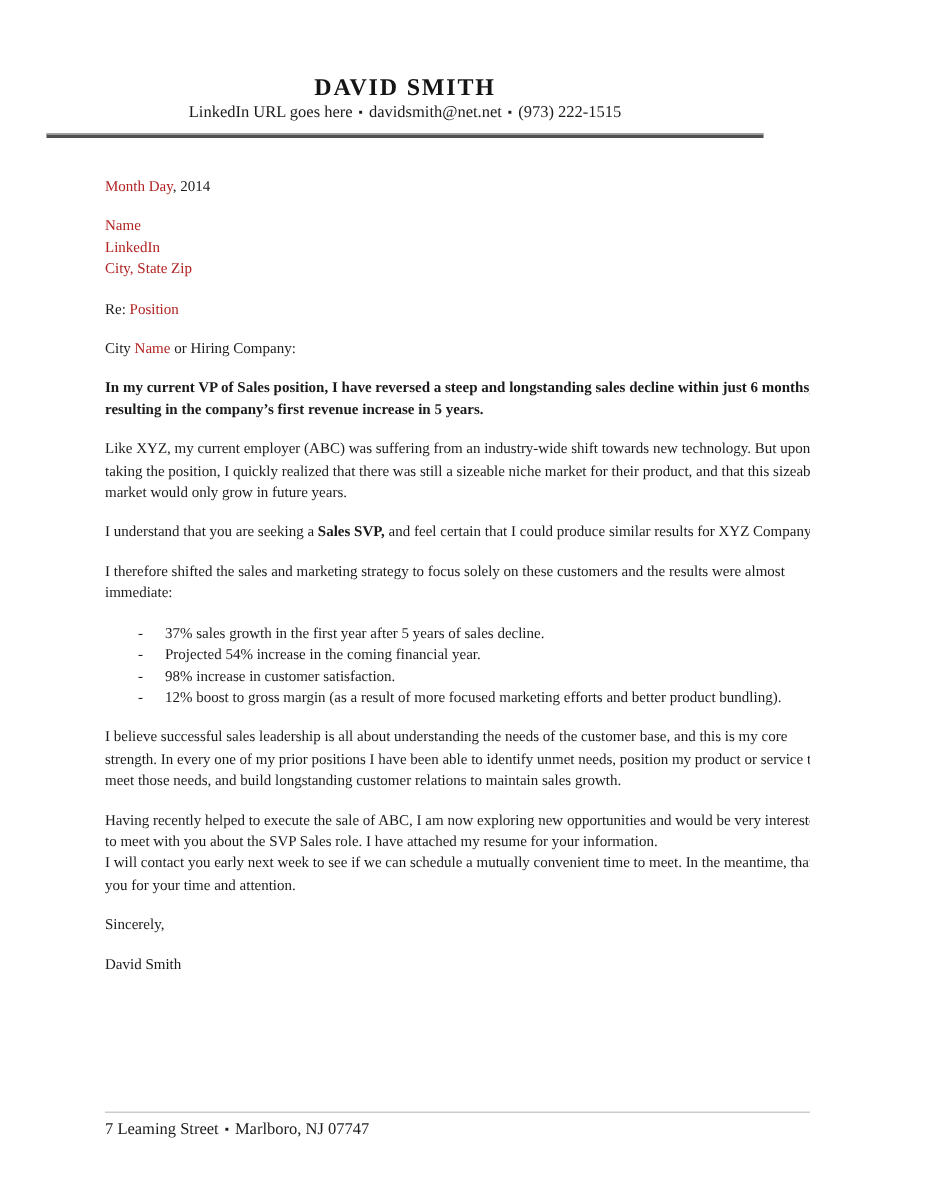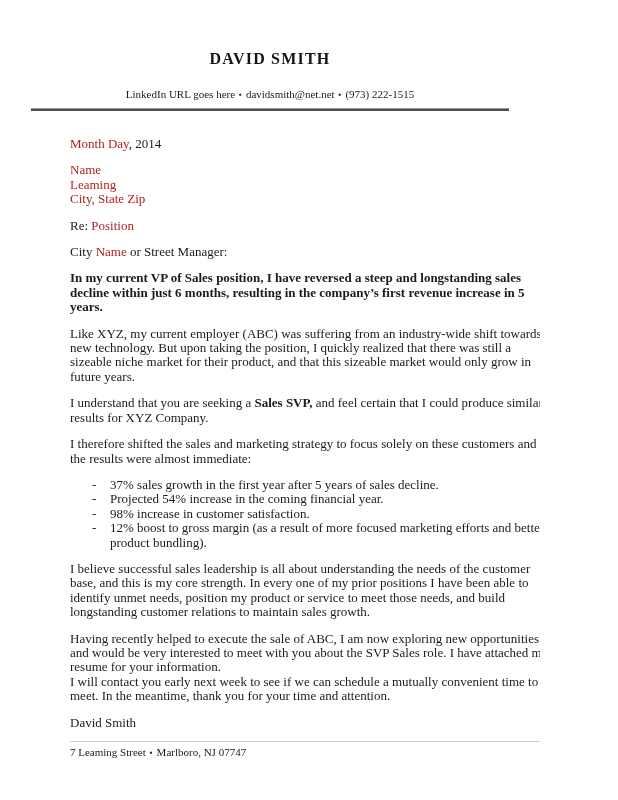--- a/index.html
+++ b/index.html
@@ -16,31 +16,31 @@
     color:var(--ink);
   }
   .page{position:relative;width:540px;height:800px;background:#ffffff;overflow:hidden;font-family:Liberation Serif, serif;}
 
   
   .letter-header{padding-top:50px;text-align:center;}
   .header-name{
     margin:0;font-size:16px;font-weight:bold;letter-spacing:1.2px;
     color:#151515;line-height:18px;
   }
-  .header-contact{font-size:11px;margin-top:20px;line-height:13px;}
+  .header-contact{font-size:11px;margin-top:0;line-height:13px;}
   .sep{font-size:8px;vertical-align:1px;margin:0 4px;}
   .header-rule{
     width:478px;margin:7px auto 0;height:3px;background:var(--rule-dark);
     border-top:1px solid #9a9a9a;
   }
 
   
   .letter-body{
     width:481px;margin:26px 0 0 70px;
-    font-size:13px;line-height:14.4px;text-align:left;
+    font-size:10px;line-height:14.4px;text-align:left;
   }
   .letter-body p{margin:0 0 12px 0;}
   .red{color:var(--accent);}
   .recipient-block{margin:0 0 12px 0;}
   .bold-para{font-weight:bold;}
   .bullet-list{list-style:none;margin:0 0 12px 0;padding:0;}
   .bullet-list li{position:relative;padding-left:40px;}
   .bullet-list .marker{position:absolute;left:22px;top:0;}
   .closing-para{white-space:pre-line;}
   .signature{margin-top:27px;}
@@ -64,27 +64,27 @@
     </div>
     <div class="header-rule"></div>
   </header>
 
   <main class="letter-body">
 
     <p><span class="red">Month Day</span><span>, 2014</span></p>
 
     <div class="recipient-block">
       <div class="red">Name</div>
-      <div class="red">Leaming</div>
+      <div class="red">LinkedIn</div>
       <div class="red">City, State Zip</div>
     </div>
 
     <p><span>Re: </span><span class="red">Position</span></p>
 
-    <p><span>City </span><span class="red">Name</span><span> or Street Manager:</span></p>
+    <p><span>City </span><span class="red">Name</span><span> or Hiring Company:</span></p>
 
     <p class="bold-para">In my current VP of Sales position, I have reversed a steep and longstanding sales decline within just 6 months, resulting in the company’s first revenue increase in 5 years.</p>
 
     <p>Like XYZ, my current employer (ABC)  was suffering from an industry-wide shift towards new technology. But upon taking the position, I quickly realized that there was still a sizeable niche market for their product, and that this sizeable market would only grow in future years.</p>
 
     <p><span>I understand that you are seeking a </span><span class="bold-para">Sales SVP,</span><span> and feel certain that I could produce similar results for XYZ Company.</span></p>
 
     <p>I therefore shifted the sales and marketing strategy  to focus solely on these customers and the results were almost immediate:</p>
 
     <ul class="bullet-list">
@@ -92,20 +92,21 @@
       <li><span class="marker">-</span><span>Projected 54% increase in the coming financial year.</span></li>
       <li><span class="marker">-</span><span>98% increase in customer satisfaction.</span></li>
       <li><span class="marker">-</span><span>12% boost to gross margin (as a result of more focused marketing efforts and better product bundling).</span></li>
     </ul>
 
     <p>I believe successful sales leadership is all about understanding the needs of the customer base, and this is my core strength. In every one of my prior positions I have been able to identify unmet needs, position my product or service to meet those needs, and build longstanding customer relations to maintain sales growth.</p>
 
     <p class="closing-para">Having recently helped to execute the sale of ABC, I am now exploring new opportunities and would be very interested to meet with you about the SVP Sales role.  I have attached my resume for your information.
 I will contact you early next week to see if we can schedule a mutually convenient time to meet. In the meantime, thank you for your time and attention.</p>
 
+    <p>Sincerely,</p>
 
     <p class="signature">David Smith</p>
 
   </main>
 
   <footer class="letter-footer">
     <span>7 Leaming Street</span><span class="sep">▪</span><span>Marlboro, NJ 07747</span>
   </footer>
 
 </div>

